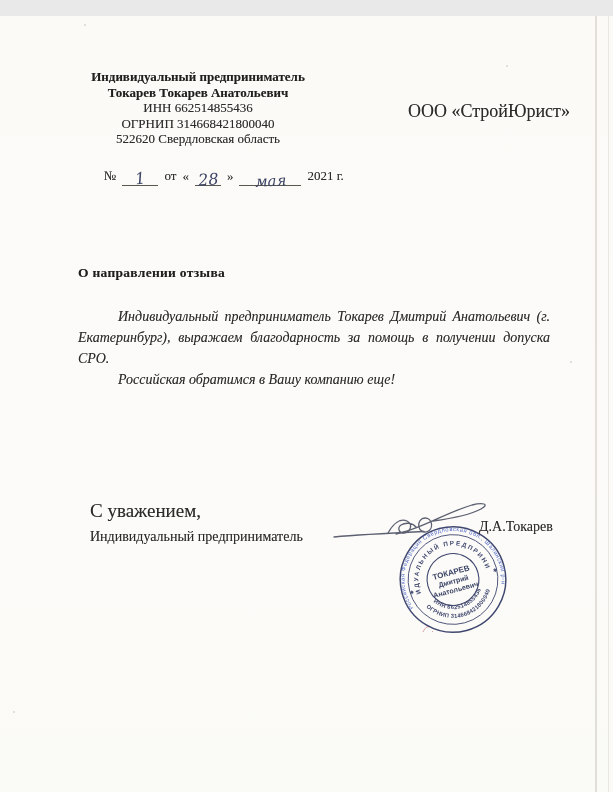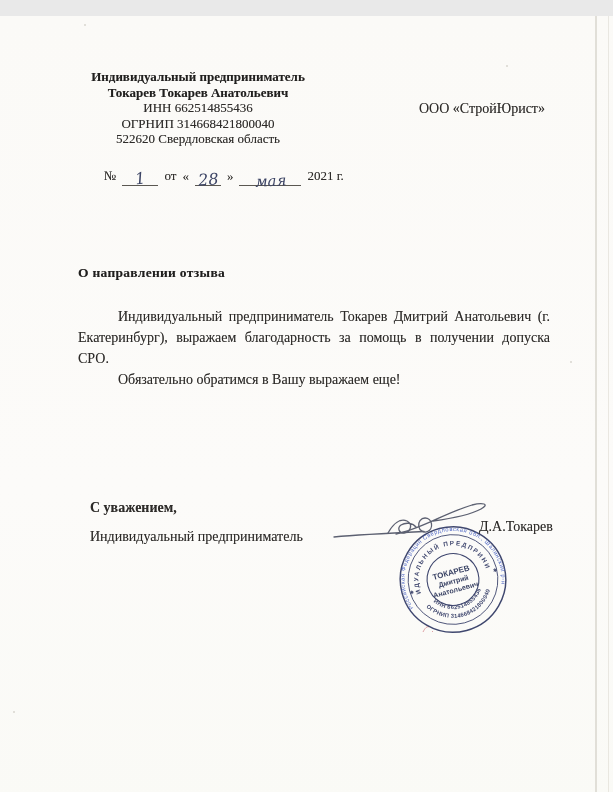--- a/index.html
+++ b/index.html
@@ -7,45 +7,45 @@
     position:relative;width:613px;height:792px;margin:16px auto;
     background:linear-gradient(180deg,#fbfaf7 0%,#fcfbf9 60%,#fafaf6 100%);
     font-family:"Liberation Serif", serif;color:#2d2b29;overflow:hidden;
   }
   .soft{text-shadow:0 0 .5px rgba(45,43,41,.4);}
   
   .sender{position:absolute;left:88px;top:53px;width:220px;text-align:center;
           font-size:13px;line-height:15.6px;}
   .sender .b{font-weight:bold;color:#201f1e;}
   
-  .recipient{position:absolute;left:419px;top:85px;font-size:14px;text-align:center;}
+  .recipient{position:absolute;left:408px;top:85px;font-size:18px;text-align:center;}
   
   .refline{position:absolute;left:104px;top:148px;display:flex;align-items:flex-end;
            font-size:13px;gap:6px;height:22px;}
   .slot{display:inline-flex;justify-content:center;align-items:flex-end;
         border-bottom:1.1px solid #5a5751;height:21px;}
   .slot-num{width:36px;}
   .slot-day{width:26px;}
   .slot-month{width:62px;}
   .hw{font-family:"DejaVu Serif", serif;font-style:italic;color:#3d4565;
       font-size:16px;line-height:14px;}
   .hw-1{transform:rotate(-7deg) translateY(1px);display:inline-block;}
   .hw-2{transform:rotate(-4deg) translateY(2px);display:inline-block;}
   .hw-3{transform:rotate(-3deg) translateY(3px);display:inline-block;font-size:15px;}
   .printed{padding-bottom:2px;}
   
   .subject{position:absolute;left:78px;top:249px;font-size:13.5px;font-weight:bold;
            color:#201f1e;letter-spacing:.3px;text-align:center;}
   
   .body-block{position:absolute;left:78px;top:290px;width:472px;
-              font-size:14px;line-height:21px;}
+              font-size:14px;line-height:21px;font-style:italic;}
   .body-block p{margin:0;text-indent:40px;text-align:justify;}
   .body-block p.p2{text-align:left;}
   
-  .salutation{position:absolute;left:90px;top:484px;font-size:14px;font-weight:bold;}
+  .salutation{position:absolute;left:90px;top:484px;font-size:19px;}
   .signer-title{position:absolute;left:90px;top:513px;font-size:14px;}
   .signer-name{position:absolute;left:479px;top:503px;font-size:14px;}
   
   .signature{position:absolute;left:330px;top:476px;z-index:3;}
   
   .stamp{position:absolute;left:394px;top:508px;width:118px;height:111px;
          transform:rotate(-15deg);transform-origin:50% 50%;
          opacity:.9;mix-blend-mode:multiply;z-index:2;}
   .stamp svg{width:118px;height:111px;}
   
@@ -86,21 +86,21 @@
     <span class="slot slot-month">
         <span class="hw hw-3">мая</span>
       </span>
     <span class="printed soft">2021 г.</span>
   </div>
 
   <div class="subject soft">О направлении отзыва</div>
 
   <div class="body-block soft">
     <p>Индивидуальный предприниматель Токарев Дмитрий Анатольевич (г. Екатеринбург), выражаем благодарность за помощь в получении допуска СРО.</p>
-    <p class="p2">Обязательно обратимся в Вашу выражаем еще!</p>
+    <p class="p2">Российская обратимся в Вашу компанию еще!</p>
   </div>
 
   <div class="salutation soft">С уважением,</div>
   <div class="signer-title soft">Индивидуальный предприниматель</div>
   <div class="signer-name soft">Д.А.Токарев</div>
 
   <svg class="signature" width="175" height="62" viewBox="0 0 175 62">
     <g fill="none" stroke="#41465a" stroke-width="1.3" stroke-linecap="round" opacity="0.85">
       <path d="M4,45 C30,42.5 62,41 94,39.5"></path>
       <path d="M58,41 C63,32 70,26 77,29 C83,32 81,40 74,41 C69,41.5 67,36 71,33 C76,30 83,31 86,35"></path>

